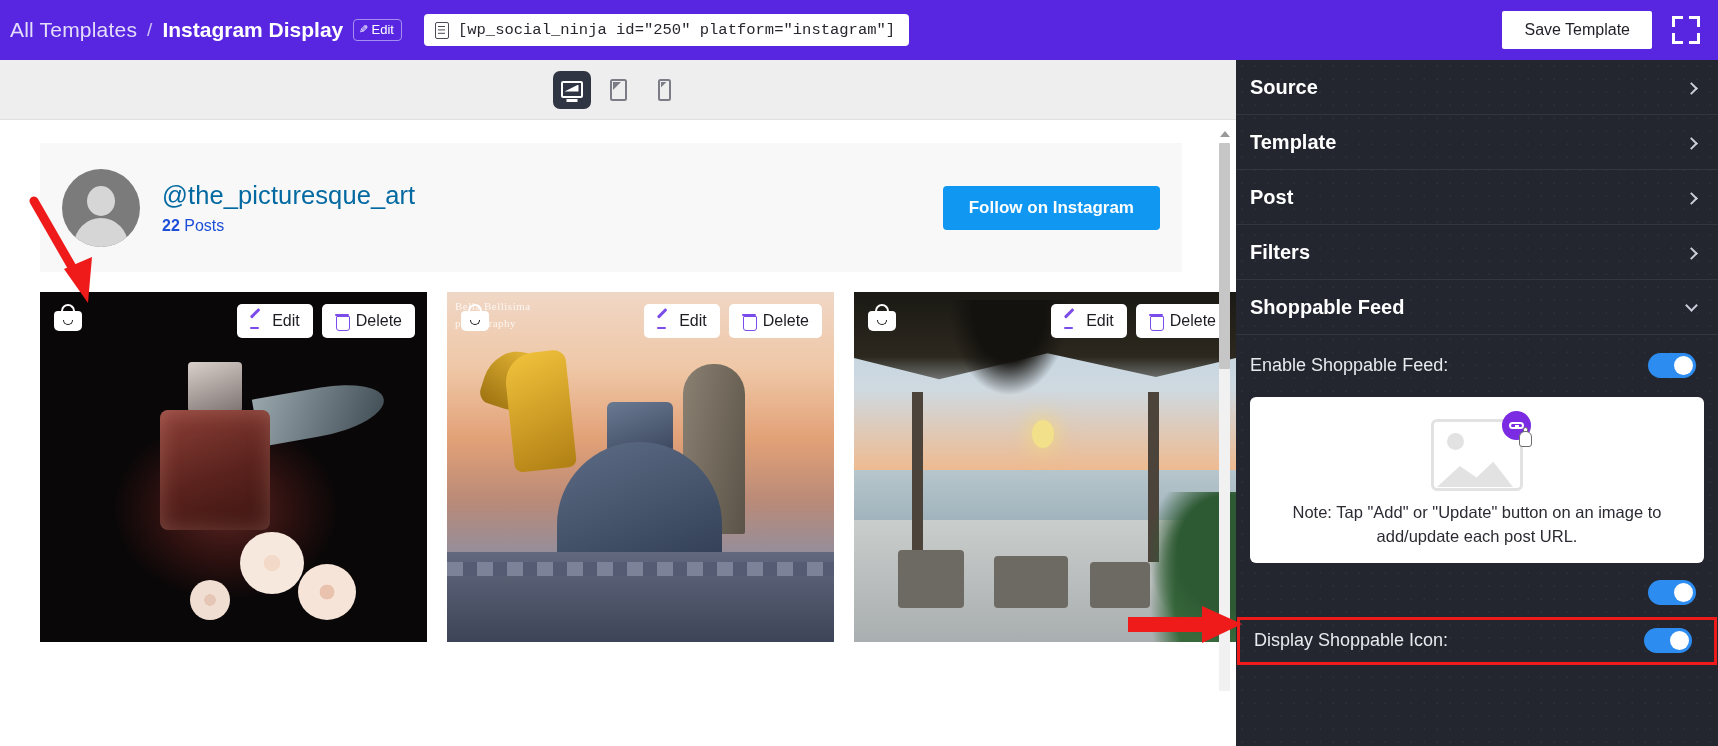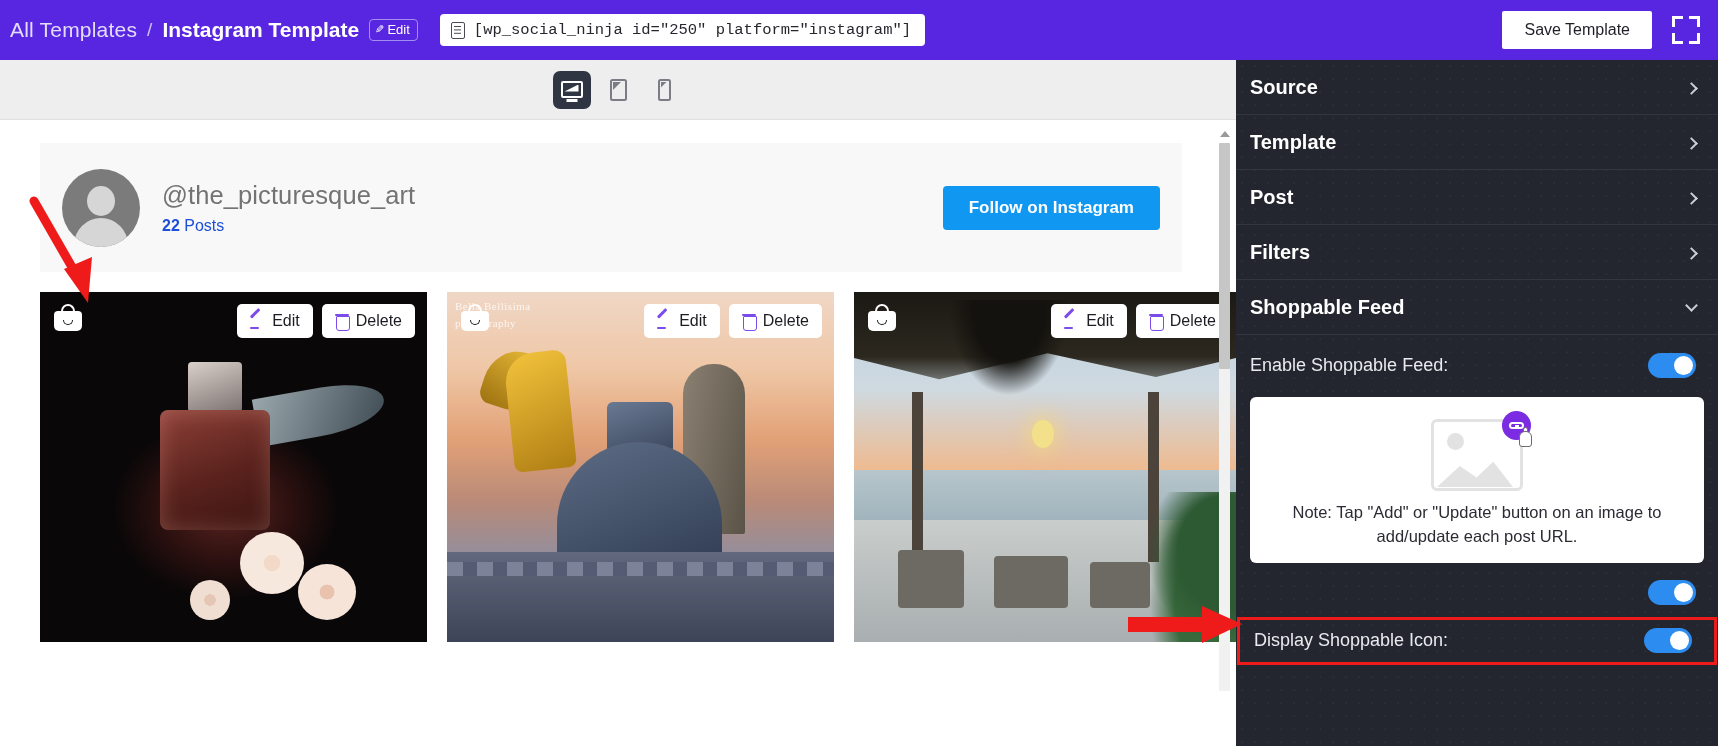--- a/index.html
+++ b/index.html
@@ -112,21 +112,21 @@
   }
   .avatar {
     width: 78px; height: 78px; border-radius: 50%;
     background: #7b7b7b; position: relative; overflow: hidden; flex: none;
   }
   .avatar .head { position:absolute; left:50%; top:17px; transform:translateX(-50%);
     width:28px; height:30px; border-radius:50%; background:#d6d6d6; }
   .avatar .body { position:absolute; left:50%; bottom:-9px; transform:translateX(-50%);
     width:54px; height:38px; border-radius:27px 27px 0 0; background:#d6d6d6; }
   .profile-text { margin-left: 22px; }
-  .handle { font-size: 25.5px; color: #737373; font-weight: 400; letter-spacing: .1px; }
+  .handle { font-size: 25.5px; color: #0369a1; font-weight: 400; letter-spacing: .1px; }
   .posts { font-size: 16px; color: #1d4ed8; margin-top: 7px; }
   .posts b { font-weight: 700; }
   .follow-btn {
     margin-left: auto;
     background: #0f97f1; color: #ffffff;
     border: none; border-radius: 4px;
     font-size: 17px; font-weight: 700;
     font-family: "Liberation Sans", sans-serif;
     padding: 12px 26px; cursor: pointer;
   }
@@ -311,21 +311,21 @@
   
   .arrow-svg { position:absolute; pointer-events:none; }
 </style>
 </head>
 <body>
 
 <div class="topbar">
   <div class="crumb-wrap">
     <span class="crumb-all">All Templates</span>
     <span class="crumb-sep">/</span>
-    <span class="crumb-cur">Instagram Template</span>
+    <span class="crumb-cur">Instagram Display</span>
     <span class="edit-chip">
       <span class="pen">✎</span>
       <span>Edit</span>
     </span>
   </div>
 
   <div class="shortcode">
     <span class="doc-ic"></span>
     <span class="shortcode-text">[wp_social_ninja id="250" platform="instagram"]</span>
   </div>

